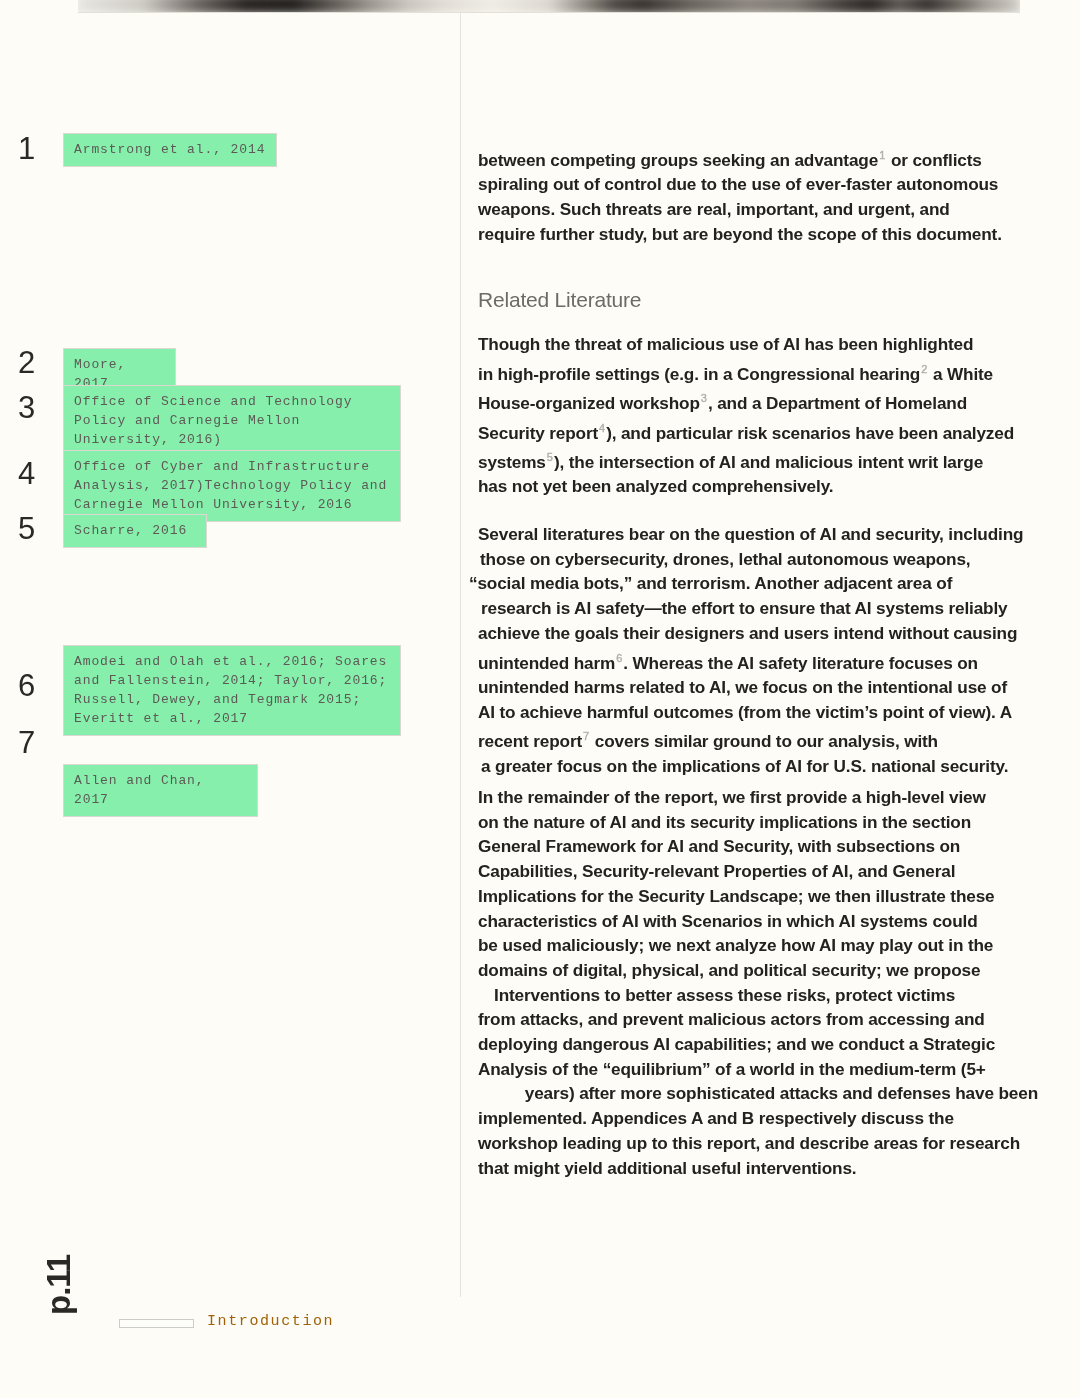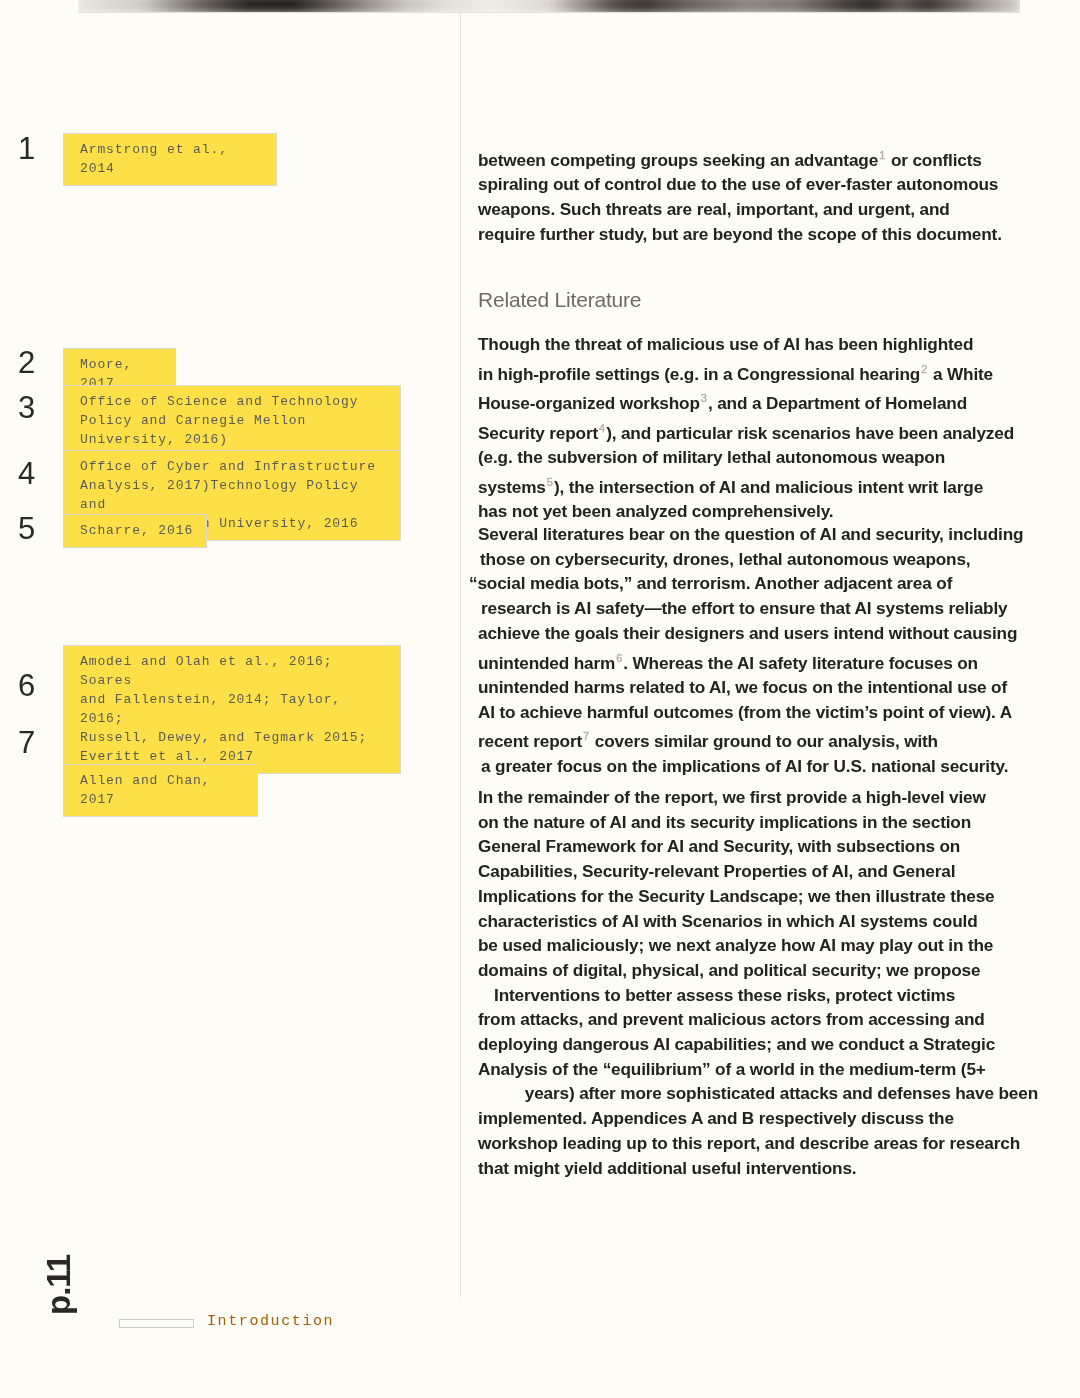--- a/index.html
+++ b/index.html
@@ -94,22 +94,22 @@
     font-size: 31px;
     font-weight: 400;
     color: #2b2926;
     line-height: 1;
     letter-spacing: -0.5px;
   }
   .footnote-box {
     position: absolute;
     left: 63px;
     border: 1px solid #dbd8d1;
-    background: #fde047;
-    padding: 6px 10px 7px 16px;
+    background: #86efac;
+    padding: 6px 10px 7px 10px;
     box-sizing: border-box;
   }
   .footnote-text {
     font-family: "Liberation Mono", "DejaVu Sans Mono", monospace;
     font-size: 13px;
     line-height: 19px;
     letter-spacing: 0.9px;
     color: #5d5a55;
     white-space: pre-line;
   }
@@ -251,21 +251,20 @@
       <div class="line" style="margin-left: 0px;"><span>between competing groups seeking an advantage</span><sup class="sup">1</sup><span> or conflicts</span></div>
       <div class="line" style="margin-left: 0px;"><span>spiraling out of control due to the use of ever-faster autonomous</span></div>
       <div class="line" style="margin-left: 0px;"><span>weapons. Such threats are real, important, and urgent, and</span></div>
       <div class="line" style="margin-left: 0px;"><span>require further study, but are beyond the scope of this document.</span></div>
     </div>
     <div class="para" style="top: 332px;">
       <div class="line" style="margin-left: 0px;"><span>Though the threat of malicious use of AI has been highlighted</span></div>
       <div class="line" style="margin-left: 0px;"><span>in high-profile settings (e.g. in a Congressional hearing</span><sup class="sup">2</sup><span> a White</span></div>
       <div class="line" style="margin-left: 0px;"><span>House-organized workshop</span><sup class="sup">3</sup><span>, and a Department of Homeland</span></div>
       <div class="line" style="margin-left: 0px;"><span>Security report</span><sup class="sup">4</sup><span>), and particular risk scenarios have been analyzed</span></div>
-      <div class="line" style="margin-left: 0px;"><span>(e.g. the subversion of military lethal autonomous weapon</span></div>
       <div class="line" style="margin-left: 0px;"><span>systems</span><sup class="sup">5</sup><span>), the intersection of AI and malicious intent writ large</span></div>
       <div class="line" style="margin-left: 0px;"><span>has not yet been analyzed comprehensively.</span></div>
     </div>
     <div class="para" style="top: 522px;">
       <div class="line" style="margin-left: 0px;"><span>Several literatures bear on the question of AI and security, including</span></div>
       <div class="line" style="margin-left: 2px;"><span>those on cybersecurity, drones, lethal autonomous weapons,</span></div>
       <div class="line" style="margin-left: -9px;"><span>“social media bots,” and terrorism. Another adjacent area of</span></div>
       <div class="line" style="margin-left: 3px;"><span>research is AI safety—the effort to ensure that AI systems reliably</span></div>
       <div class="line" style="margin-left: 0px;"><span>achieve the goals their designers and users intend without causing</span></div>
       <div class="line" style="margin-left: 0px;"><span>unintended harm</span><sup class="sup">6</sup><span>. Whereas the AI safety literature focuses on</span></div>

